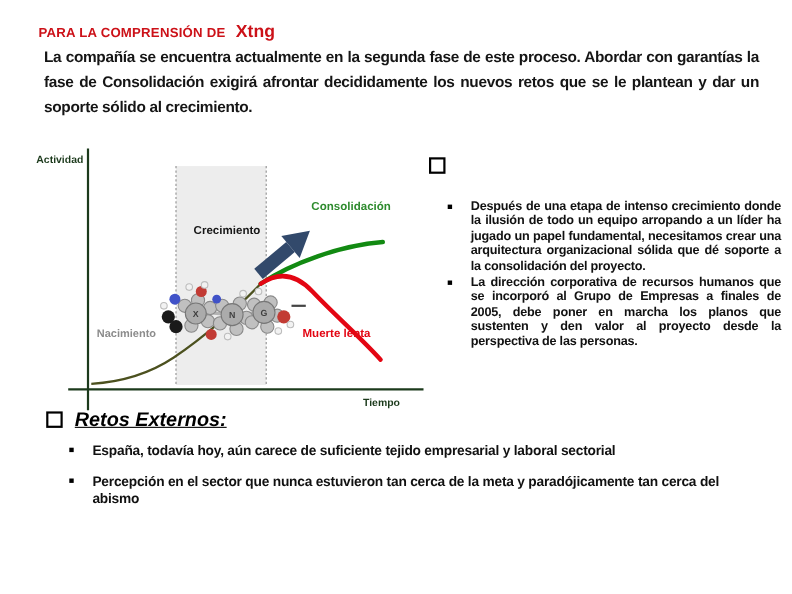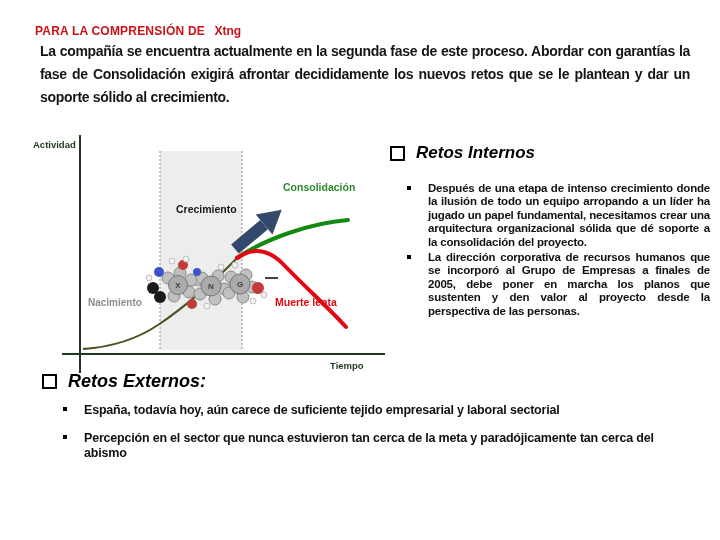--- a/index.html
+++ b/index.html
@@ -3,41 +3,41 @@
 <meta charset="utf-8">
 <style>
   html,body{margin:0;padding:0;background:#fff;}
   .slide{
     position:relative;width:720px;height:540px;background:#ffffff;overflow:hidden;
     font-family:"Liberation Sans",sans-serif;color:#111;
   }
   
   .title{position:absolute;left:35px;top:21px;color:#cc1118;font-weight:700;white-space:nowrap;}
   .title .prefix{font-size:12px;letter-spacing:.2px;}
-  .title .brand{font-size:12px;font-weight:800;margin-left:5px;}
+  .title .brand{font-size:16px;font-weight:800;margin-left:5px;}
   
   .intro{
     position:absolute;left:40px;top:40px;width:650px;margin:0;
     font-size:14px;line-height:23px;font-weight:700;letter-spacing:-.3px;
     text-align:justify;color:#151515;
   }
   
   .chart{position:absolute;left:25px;top:131px;width:365px;height:252px;}
   .chart svg{display:block;}
   .axis-lbl{font:700 9.5px "Liberation Sans",sans-serif;fill:#1c3a1c;}
   .lbl-growth{font:700 10.5px "Liberation Sans",sans-serif;fill:#161616;}
   .lbl-consol{font:700 10.5px "Liberation Sans",sans-serif;fill:#2e8b2e;}
   .lbl-birth{font:700 10px "Liberation Sans",sans-serif;fill:#8c8c8c;}
   .lbl-death{font:700 10.5px "Liberation Sans",sans-serif;fill:#e30613;}
   .mol-letter{font:700 8px "Liberation Sans",sans-serif;fill:#3d3d3d;text-anchor:middle;}
   
   .sec-h{position:absolute;display:flex;align-items:center;font-style:italic;font-weight:700;color:#000;}
   .sec-h .sq{width:11px;height:11px;border:2px solid #000;margin-right:11px;flex:0 0 auto;}
   .internos-h{left:390px;top:143px;font-size:17px;}
-  .externos-h{left:42px;top:371px;font-size:18px;}
+  .externos-h{left:42px;top:371px;font-size:18px;text-decoration:underline;}
   
   ul.blist{list-style:none;margin:0;padding:0;position:absolute;}
   ul.blist li{position:relative;padding-left:22px;font-weight:700;}
   ul.blist li .mk{position:absolute;left:1px;top:4px;width:4px;height:4px;background:#000;}
   .internos-list{left:406px;top:182px;width:304px;}
   .internos-list li{font-size:11.5px;line-height:13.4px;letter-spacing:-.2px;text-align:justify;margin-bottom:2px;}
   .externos-list{left:62px;top:403px;width:630px;}
   .externos-list li{font-size:12.5px;line-height:15px;letter-spacing:-.2px;margin-bottom:13px;padding-left:17px;}
   .externos-list li .mk{top:5px;}
 </style>
@@ -139,21 +139,20 @@
       <text class="axis-lbl" x="305" y="238">Tiempo</text>
       <text class="lbl-growth" x="151" y="82">Crecimiento</text>
       <text class="lbl-consol" x="258" y="60">Consolidación</text>
       <text class="lbl-birth" x="63" y="175">Nacimiento</text>
       <text class="lbl-death" x="250" y="175">Muerte lenta</text>
     </svg>
   </div>
 
   <div class="sec-h internos-h">
     <span class="sq"></span>
-    <span>Retos Internos</span>
   </div>
 
   <ul class="blist internos-list">
     <li>
       <span class="mk"></span>
       <span>Después de una etapa de intenso crecimiento donde la ilusión de todo un equipo arropando a un líder ha jugado un papel fundamental, necesitamos crear una arquitectura organizacional sólida que dé soporte a la consolidación del proyecto.</span>
     </li>
     <li>
       <span class="mk"></span>
       <span>La dirección corporativa de recursos humanos que se incorporó al Grupo de Empresas a finales de 2005, debe poner en marcha los planos que sustenten y den valor al proyecto desde la perspectiva de las personas.</span>

